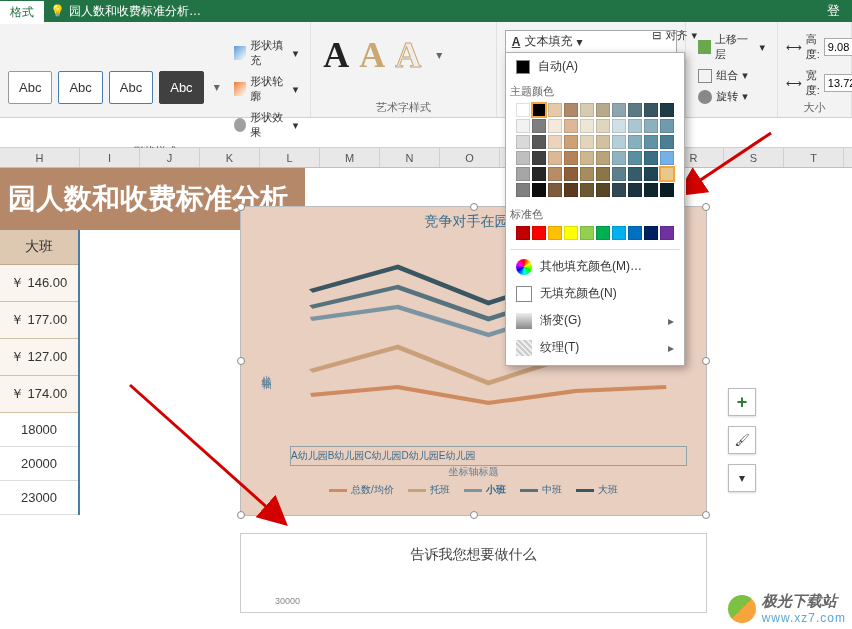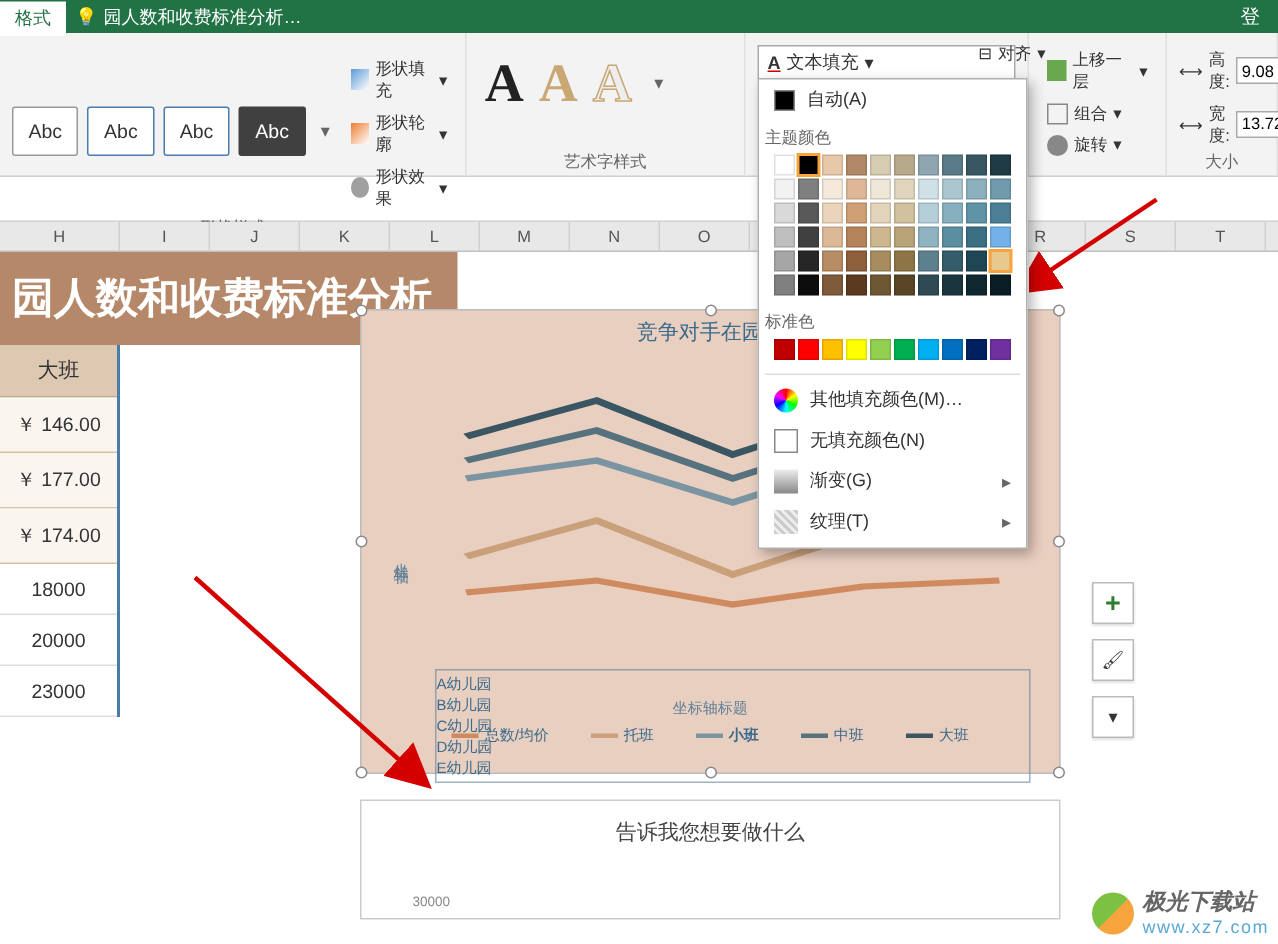--- a/index.html
+++ b/index.html
@@ -59,23 +59,23 @@
 .data-col { width: 80px; border-right: 2px solid #4a7ca8; }
 .data-hdr { background: #ddc8b1; text-align: center; padding: 8px 0; font-size: 14px; border-bottom: 1px solid #bfa98d; }
 .data-cell { text-align: center; padding: 9px 0; font-size: 13px; border-bottom: 1px solid #d2c2a1; background: #faf6ef; }
 .data-cell.plain { background: #fff; border-bottom: 1px solid #ddd; }
 
 
 .chart-box { position: absolute; left: 240px; top: 58px; width: 467px; height: 310px; background: #e9cfc0; border: 1px solid #bbb; }
 .chart-handle { position: absolute; width: 8px; height: 8px; background: #fff; border: 1px solid #888; border-radius: 50%; }
 .chart-title { text-align: center; color: #3a6b8c; font-size: 14px; padding: 6px 0 0; }
 .chart-plot { position: absolute; left: 50px; top: 40px; width: 395px; height: 200px; }
-.chart-xaxis { position: absolute; left: 50px; top: 240px; width: 395px; display: flex; justify-content: flex-start; color: #3a6b8c; font-size: 10px; flex-direction: column; }
+.chart-xaxis { position: absolute; left: 50px; top: 240px; width: 395px; display: flex; justify-content: flex-start; color: #3a6b8c; font-size: 10px; }
 .chart-xtitle { position: absolute; left: 0; right: 0; top: 258px; text-align: center; color: #628098; font-size: 10px; }
-.chart-legend { position: absolute; left: 0; right: 0; top: 276px; display: flex; justify-content: center; gap: 28px; color: #3a6b8c; font-size: 10px; }
+.chart-legend { position: absolute; left: 0; right: 0; top: 276px; display: flex; justify-content: center; gap: 14px; color: #3a6b8c; font-size: 10px; }
 .chart-legend span { display: flex; align-items: center; gap: 4px; }
 .leg-line { width: 18px; height: 3px; display: inline-block; }
 .chart-ylabel { position: absolute; left: 18px; top: 160px; color: #628098; font-size: 10px; writing-mode: vertical-rl; letter-spacing: 2px; }
 svg.lines { width: 100%; height: 100%; }
 svg.lines path { fill: none; stroke-width: 2; }
 
 .chart2 { position: absolute; left: 240px; top: 385px; width: 467px; height: 80px; background: #fff; border: 1px solid #ccc; text-align: center; }
 .chart2-title { padding-top: 12px; color: #444; font-size: 14px; }
 .chart2-tick { font-size: 9px; color: #888; position: absolute; left: 34px; bottom: 6px; }
 
@@ -183,20 +183,21 @@
     <div class="col-h">S</div>
     <div class="col-h">T</div>
   </div>
 
   <div class="big-title">园人数和收费标准分析</div>
 
   <div class="data-col">
     <div class="data-hdr">大班</div>
     <div class="data-cell">￥ 146.00</div>
     <div class="data-cell">￥ 177.00</div>
+    <div class="data-cell">￥ 127.00</div>
     <div class="data-cell">￥ 174.00</div>
     <div class="data-cell plain">18000</div>
     <div class="data-cell plain">20000</div>
     <div class="data-cell plain">23000</div>
   </div>
 
   <div class="chart-box">
     <div class="chart-handle" style="left:-4px; top:-4px;"></div>
     <div class="chart-handle" style="right:-4px; top:-4px;"></div>
     <div class="chart-handle" style="left:-4px; bottom:-4px;"></div>

